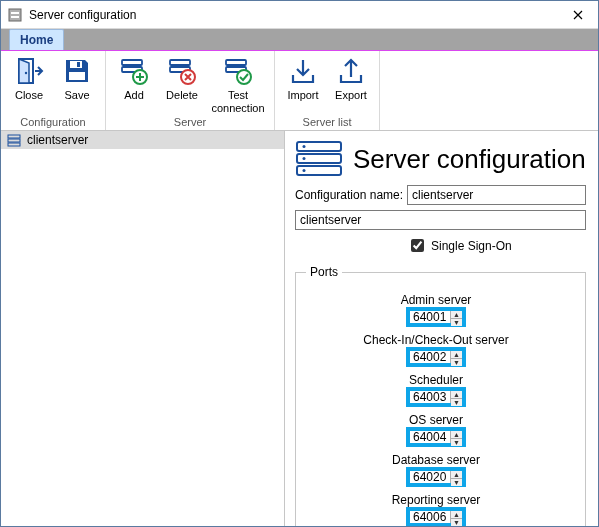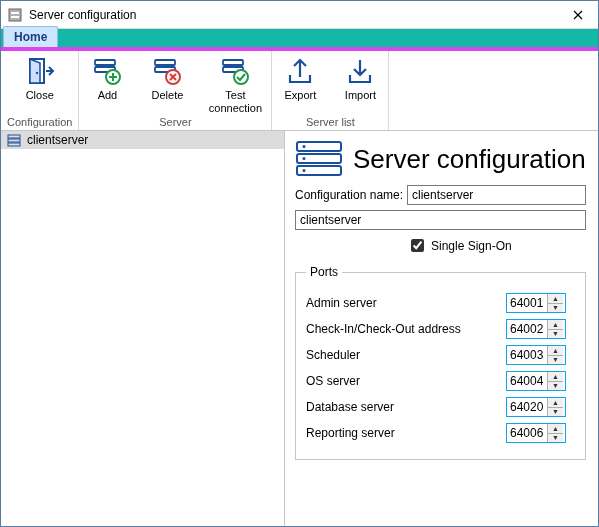--- a/index.html
+++ b/index.html
@@ -2,48 +2,48 @@
 <html><head>
 <meta charset="utf-8">
 <style>
   * { box-sizing: border-box; }
   html, body { margin:0; padding:0; font-family: "Segoe UI", Tahoma, sans-serif; font-size:12px; color:#000; }
   .window { width:599px; height:527px; border:1px solid #5a7aa0; background:#fff; display:flex; flex-direction:column; }
   .titlebar { height:28px; display:flex; align-items:center; padding:0 0 0 6px; border-bottom:1px solid #d9d9d9; }
   .titlebar .ticon { width:16px; height:16px; margin-right:6px; }
   .titlebar .title { flex:1; font-size:12px; }
   .titlebar .close { width:40px; height:28px; display:flex; align-items:center; justify-content:center; }
-  .tabstrip { height:22px; background:#14b8a6; border-bottom:4px solid #d946ef; display:flex; align-items:flex-end; padding-left:2px;}
+  .tabstrip { height:22px; background:#a3a3a3; border-bottom:1px solid #d946ef; display:flex; align-items:flex-end; padding-left:8px;}
   .tab { padding:3px 10px; border:1px solid #9bb9dc; border-bottom:none; background:#cde6ff; font-weight:bold; color:#1a3e80; border-radius:2px 2px 0 0;}
   .ribbon { display:flex; border-bottom:1px solid #c6c6c6; background:#fff; }
   .group { border-right:1px solid #d9d9d9; padding:4px 6px 2px 6px; display:flex; flex-direction:column; align-items:center; }
-  .group-buttons { display:flex; gap:16px; }
+  .group-buttons { display:flex; gap:4px; }
   .rbtn { display:flex; flex-direction:column; align-items:center; width:44px; cursor:pointer; }
   .rbtn.wide { width:60px; }
   .rbtn .icon { width:32px; height:32px; display:flex; align-items:center; justify-content:center; }
   .rbtn .lbl { text-align:center; font-size:11px; line-height:13px; margin-top:2px; min-height:26px; display:flex; align-items:flex-start; justify-content:center; }
   .group-label { font-size:11px; color:#555; margin-top:1px; }
   .body { flex:1; display:flex; min-height:0; }
   .sidebar { width:284px; border-right:1px solid #c6c6c6; background:#fff; overflow:auto; }
   .srow { display:flex; align-items:center; gap:6px; padding:1px 6px; height:18px; }
   .srow.selected { background:#dcdcdc; }
   .srow .sicon { width:14px; height:14px; display:flex; align-items:center; justify-content:center; }
   .main { flex:1; padding:8px 12px 8px 10px; overflow:auto; }
   .hrow { display:flex; align-items:center; gap:10px; margin-bottom:6px;}
   .hrow h1 { font-size:26px; font-weight:normal; margin:0; }
   .frow { display:flex; align-items:center; margin:5px 0; }
   .frow .flabel { width:112px; font-size:12px; }
   .frow input[type=text] { flex:1; border:1px solid #7a7a7a; height:20px; padding:1px 4px; font-family:inherit; font-size:12px;}
   .chkrow { margin:6px 0 10px 112px; display:flex; align-items:center; gap:4px;}
   .chkrow input { accent-color:#333; }
   fieldset { border:1px solid #c6c6c6; margin:6px 0 0 0; padding:8px 19px 10px 10px; }
   fieldset legend { font-size:12px; padding:0 4px; }
-  .prow { display:flex; align-items:center; margin:6px 0; }
+  .prow { display:flex; align-items:center; margin:6px 0;flex-direction:column; }
   .prow .plabel { flex:1; font-size:12px; }
-  .spin { display:flex; align-items:stretch; border:1px solid #0ea5e9; height:20px; width:60px; background:#fff;}
+  .spin { display:flex; align-items:stretch; border:4px solid #0ea5e9; height:20px; width:60px; background:#fff;}
   .spin input { border:none; width:40px; text-align:left; padding:0 3px; font-family:inherit; font-size:12px; outline:none;}
   .spin .arrows { width:16px; display:flex; flex-direction:column; border-left:1px solid #adadad;}
   .spin .arrows div { flex:1; display:flex; align-items:center; justify-content:center; font-size:7px; color:#333; background:#f0f0f0; cursor:pointer;}
   .spin .arrows div:first-child { border-bottom:1px solid #adadad;}
   svg { display:block; }
 </style>
 </head>
 <body>
 
 <div class="window">
@@ -76,20 +76,31 @@
           <span class="icon">
             <svg width="32" height="32">
                 <rect x="6" y="4" width="14" height="24" fill="none" stroke="#1a4f9c" stroke-width="2"></rect>
                 <path d="M6 4 L16 8 L16 28 L6 28 Z" fill="#cde1ff" stroke="#1a4f9c" stroke-width="1.5"></path>
                 <circle cx="13" cy="18" r="1.2" fill="#1a4f9c"></circle>
                 <path d="M22 16 L29 16 M25 12 L29 16 L25 20" fill="none" stroke="#1a4f9c" stroke-width="2"></path>
               </svg>
           </span>
           <span class="lbl">Close</span>
         </div>
+        <div class="rbtn">
+          <span class="icon">
+            <svg width="32" height="32">
+                <path d="M5 5 L24 5 L27 8 L27 27 L5 27 Z" fill="#1a4f9c"></path>
+                <rect x="9" y="6" width="12" height="7" fill="#fff"></rect>
+                <rect x="16" y="7" width="3" height="5" fill="#1a4f9c"></rect>
+                <rect x="8" y="17" width="16" height="8" fill="#fff"></rect>
+              </svg>
+          </span>
+          <span class="lbl">Save</span>
+        </div>
       </div>
       <div class="group-label">Configuration</div>
     </div>
 
     <div class="group">
       <div class="group-buttons">
         <div class="rbtn">
           <span class="icon">
             <svg width="32" height="32">
                 <rect x="4" y="5" width="20" height="5" rx="1" fill="none" stroke="#1a4f9c" stroke-width="1.8"></rect>
@@ -126,33 +137,33 @@
       </div>
       <div class="group-label">Server</div>
     </div>
 
     <div class="group">
       <div class="group-buttons">
         <div class="rbtn">
           <span class="icon">
             <svg width="32" height="32">
                 <path d="M6 20 L6 27 L26 27 L26 20" fill="none" stroke="#1a4f9c" stroke-width="2.2"></path>
+                <path d="M16 5 L16 20 M10 14 L16 20 L22 14" fill="none" stroke="#1a4f9c" stroke-width="2.2"></path>
+              </svg>
+          </span>
+          <span class="lbl">Import</span>
+        </div>
+        <div class="rbtn">
+          <span class="icon">
+            <svg width="32" height="32">
+                <path d="M6 20 L6 27 L26 27 L26 20" fill="none" stroke="#1a4f9c" stroke-width="2.2"></path>
                 <path d="M16 22 L16 5 M10 11 L16 5 L22 11" fill="none" stroke="#1a4f9c" stroke-width="2.2"></path>
               </svg>
           </span>
           <span class="lbl">Export</span>
-        </div>
-        <div class="rbtn">
-          <span class="icon">
-            <svg width="32" height="32">
-                <path d="M6 20 L6 27 L26 27 L26 20" fill="none" stroke="#1a4f9c" stroke-width="2.2"></path>
-                <path d="M16 5 L16 20 M10 14 L16 20 L22 14" fill="none" stroke="#1a4f9c" stroke-width="2.2"></path>
-              </svg>
-          </span>
-          <span class="lbl">Import</span>
         </div>
       </div>
       <div class="group-label">Server list</div>
     </div>
   </div>
 
   <div class="body">
     <div class="sidebar">
       <div class="srow selected">
         <span class="sicon">
@@ -199,21 +210,21 @@
           <span class="plabel">Admin server</span>
           <div class="spin">
               <input value="64001" style="">
               <div class="arrows">
                 <div>▲</div>
                 <div>▼</div>
               </div>
             </div>
         </div>
         <div class="prow">
-          <span class="plabel">Check-In/Check-Out address</span>
+          <span class="plabel">Check-In/Check-Out server</span>
           <div class="spin">
               <input value="64002" style="">
               <div class="arrows">
                 <div>▲</div>
                 <div>▼</div>
               </div>
             </div>
         </div>
         <div class="prow">
           <span class="plabel">Scheduler</span>

